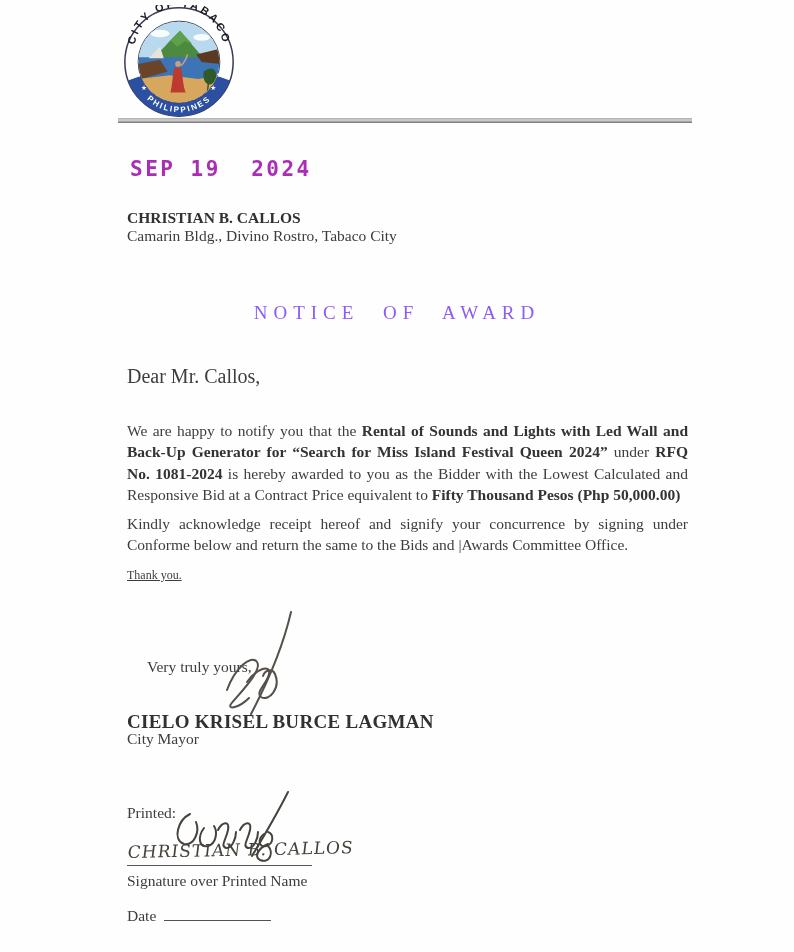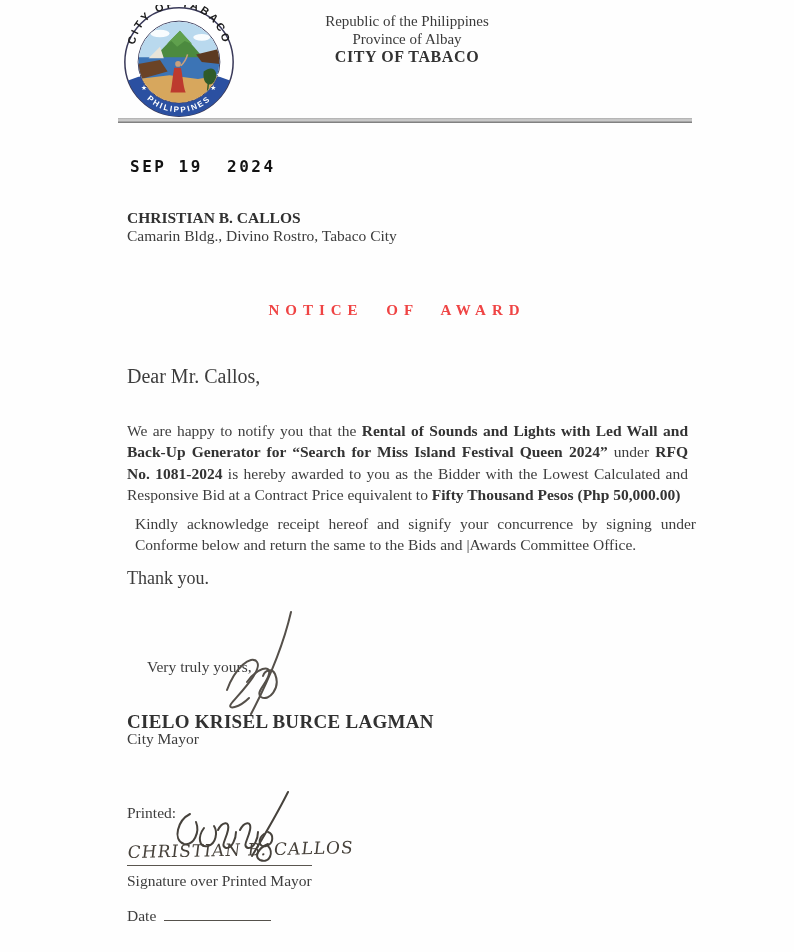--- a/index.html
+++ b/index.html
@@ -21,41 +21,41 @@
   }
   .rule {
     left:118px; top:118px; width:574px; height:5px;
     background:linear-gradient(to bottom,#adadad,#d2d2d2 45%,#6f6f6f);
   }
 
   
   .stamp {
     left:130px; top:157px;
     font-family:"DejaVu Sans Mono", monospace;
-    font-size:16px; font-weight:bold; letter-spacing:2.5px;
-    color:#000000; opacity:.92; white-space:pre;
+    font-size:21px; font-weight:bold; letter-spacing:2.5px;
+    color:#a21caf; opacity:.92; white-space:pre;
   }
 
   
   .addressee { left:127px; top:209px; font-size:15.5px; line-height:17.6px; color:#3c3c3c; }
   .addressee .name { font-weight:bold; color:#313131; }
 
   .doc-title {
     left:127px; top:302px; width:540px; text-align:center;
-    font-size:15px; font-weight:bold; color:#ef4444;
+    font-size:19px; font-weight:normal; color:#8b5cf6;
     letter-spacing:6px; word-spacing:13px;
   }
 
   .salutation { left:127px; top:365px; font-size:20px; }
 
   .para { left:127px; width:561px; font-size:15.5px; line-height:21.4px; text-align:justify; color:#3d3d3d; }
   .para1 { top:420px; }
-  .para2 { top:513px;margin-left:8px; }
+  .para2 { top:513px; }
   .seg-b { font-weight:bold; color:#333; }
-  .thanks { left:127px; top:568px; font-size:18px; }
+  .thanks { left:127px; top:568px; font-size:12px;text-decoration:underline; }
 
   
   .closing { left:127px; top:658px; font-size:15.5px;margin-left:20px; }
   .mayor-sig { left:215px; top:610px; }
   .mayor-name { left:127px; top:711px; font-size:19px; font-weight:bold; color:#313131; letter-spacing:.3px; }
   .mayor-title { left:127px; top:730px; font-size:15.5px; }
 
   
   .conforme-label { left:127px; top:804px; font-size:15.5px; }
   .conforme-sig { left:160px; top:788px; }
@@ -118,25 +118,20 @@
     <text font-size="8.5" font-weight="bold" fill="#ffffff" letter-spacing="2">
       <textPath href="#sealBottom" startOffset="50%" text-anchor="middle">PHILIPPINES</textPath>
     </text>
 
     <text x="14" y="76" font-size="7" fill="#fff">★</text>
     <text x="20" y="89" font-size="7" fill="#fff">★</text>
     <text x="99" y="76" font-size="7" fill="#fff">★</text>
     <text x="93" y="89" font-size="7" fill="#fff">★</text>
   </svg>
 
-  <div class="abs hdr-text">
-    <div>Republic of the Philippines</div>
-    <div>Province of Albay</div>
-    <div class="hdr-city">CITY OF TABACO</div>
-  </div>
 
   <div class="abs rule"></div>
 
   <div class="abs stamp">SEP 19  2024</div>
 
   <div class="abs addressee">
     <div class="name">CHRISTIAN B. CALLOS</div>
     <div>Camarin Bldg., Divino Rostro, Tabaco City</div>
   </div>
 
@@ -166,19 +161,19 @@
       <path d="M 44 40 C 38 48, 38 60, 48 58 C 56 56, 58 44, 54 38"></path>
       <path d="M 58 42 C 62 34, 70 32, 68 42 C 66 52, 60 58, 66 60 C 72 61, 76 50, 76 44"></path>
       <path d="M 80 42 C 84 34, 92 32, 90 42 C 88 52, 82 58, 88 60 C 94 61, 98 50, 98 44"></path>
       <path d="M 104 46 C 98 50, 98 60, 106 58 C 114 56, 114 46, 108 44"></path>
       <path d="M 128 4 C 118 24, 104 48, 92 68"></path>
       <path d="M 108 58 C 114 64, 110 76, 100 72 C 94 69, 98 60, 108 56"></path>
     </g>
   </svg>
   <div class="abs handwritten-name">CHRISTIAN B. CALLOS</div>
   <div class="abs sig-line"></div>
-  <div class="abs sig-caption">Signature over Printed Mayor</div>
+  <div class="abs sig-caption">Signature over Printed Name</div>
 
   <div class="abs date-row">
     <span>Date</span><span class="date-line"></span>
   </div>
 
 </div>
 
 </body></html>

